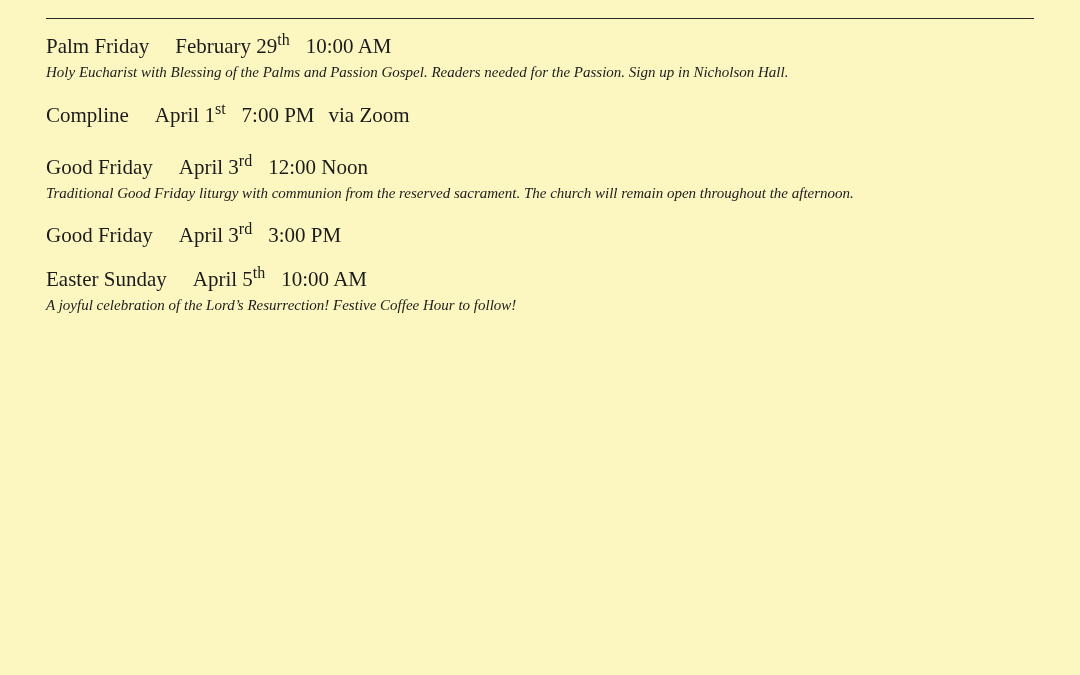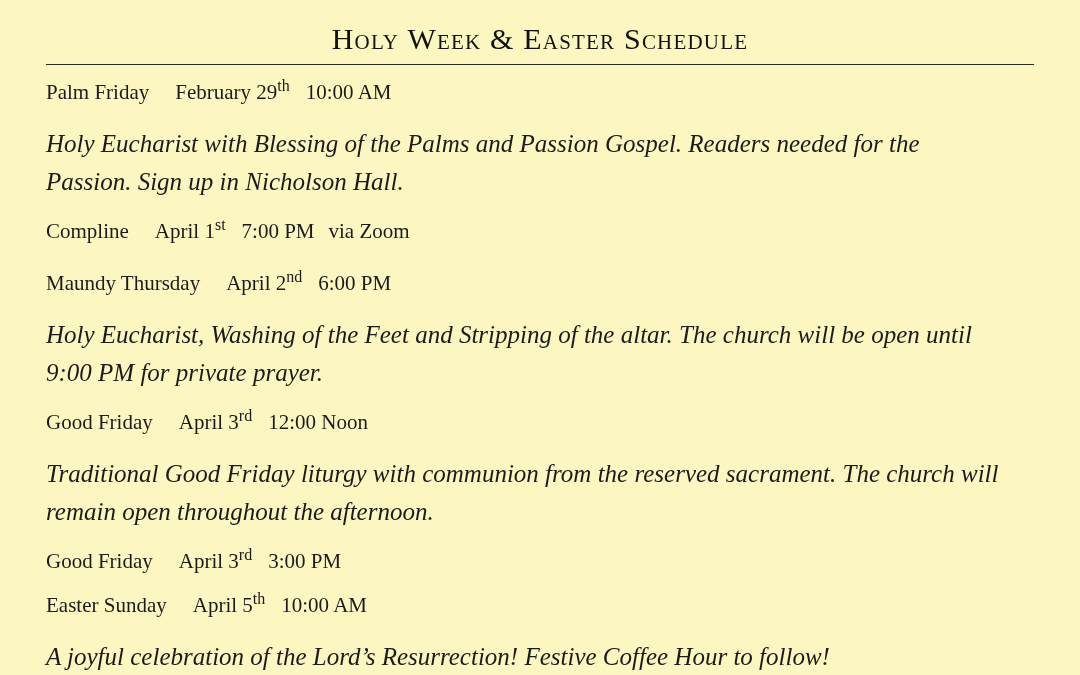--- a/index.html
+++ b/index.html
@@ -59,56 +59,49 @@
   }
   .entry-head .ev-time {
     display: inline-block;
     margin-left: 16px;
   }
   .entry-head .ev-extra {
     display: inline-block;
     margin-left: 14px;
   }
   .entry-desc {
-    font-size: 25px;
+    font-size: 15px;
     font-style: italic;
     line-height: 1.5;
-    margin-top: 20px;
+    margin-top: 2px;
     max-width: 960px;
   }
   
   .gap-lg { margin-bottom: 26px; }
 </style>
 </head>
 <body>
 
 <div class="page">
 
-  <h1 class="doc-title">Holy Week &amp; Easter Schedule</h1>
   <hr class="title-rule">
 
   <div class="entry">
     <div class="entry-head">
       <span class="ev-name">Palm Friday</span><span class="ev-date">February 29</span><span class="ev-ord">th</span><span class="ev-time">10:00 AM</span>
     </div>
     <div class="entry-desc">Holy Eucharist with Blessing of the Palms and Passion Gospel. Readers needed for the Passion. Sign up in Nicholson Hall.</div>
   </div>
 
   <div class="entry gap-lg">
     <div class="entry-head">
       <span class="ev-name">Compline</span><span class="ev-date">April 1</span><span class="ev-ord">st</span><span class="ev-time">7:00 PM</span><span class="ev-extra">via Zoom</span>
     </div>
   </div>
 
-  <div class="entry">
-    <div class="entry-head">
-      <span class="ev-name">Maundy Thursday</span><span class="ev-date">April 2</span><span class="ev-ord">nd</span><span class="ev-time">6:00 PM</span>
-    </div>
-    <div class="entry-desc">Holy Eucharist, Washing of the Feet and Stripping of the altar. The church will be open until 9:00 PM for private prayer.</div>
-  </div>
 
   <div class="entry">
     <div class="entry-head">
       <span class="ev-name">Good Friday</span><span class="ev-date">April 3</span><span class="ev-ord">rd</span><span class="ev-time">12:00 Noon</span>
     </div>
     <div class="entry-desc">Traditional Good Friday liturgy with communion from the reserved sacrament. The church will remain open throughout the afternoon.</div>
   </div>
 
   <div class="entry">
     <div class="entry-head">

